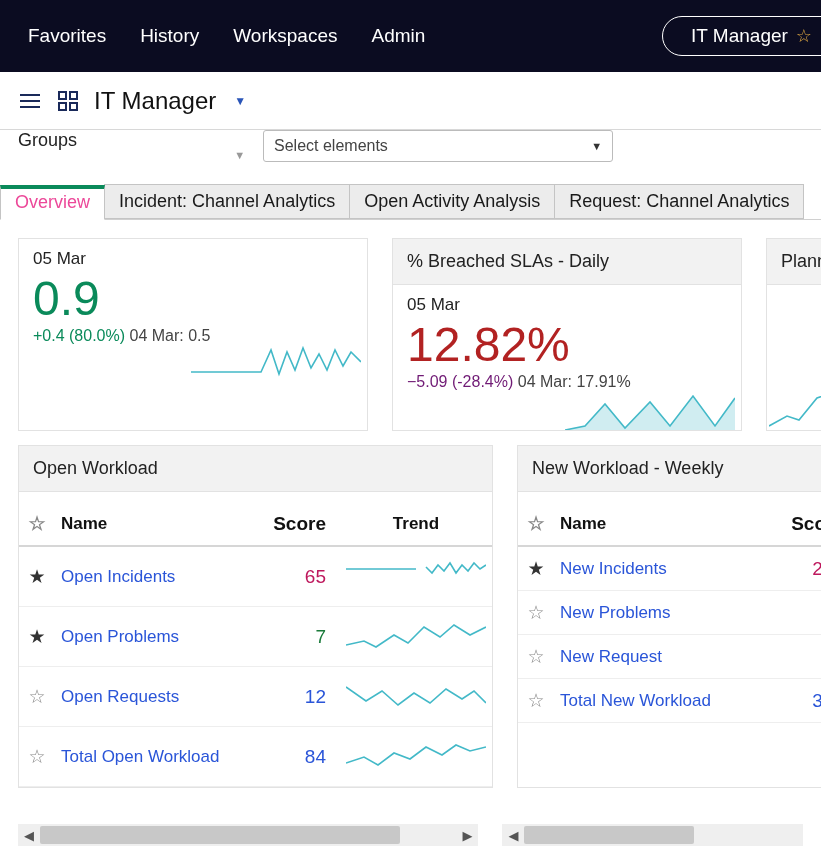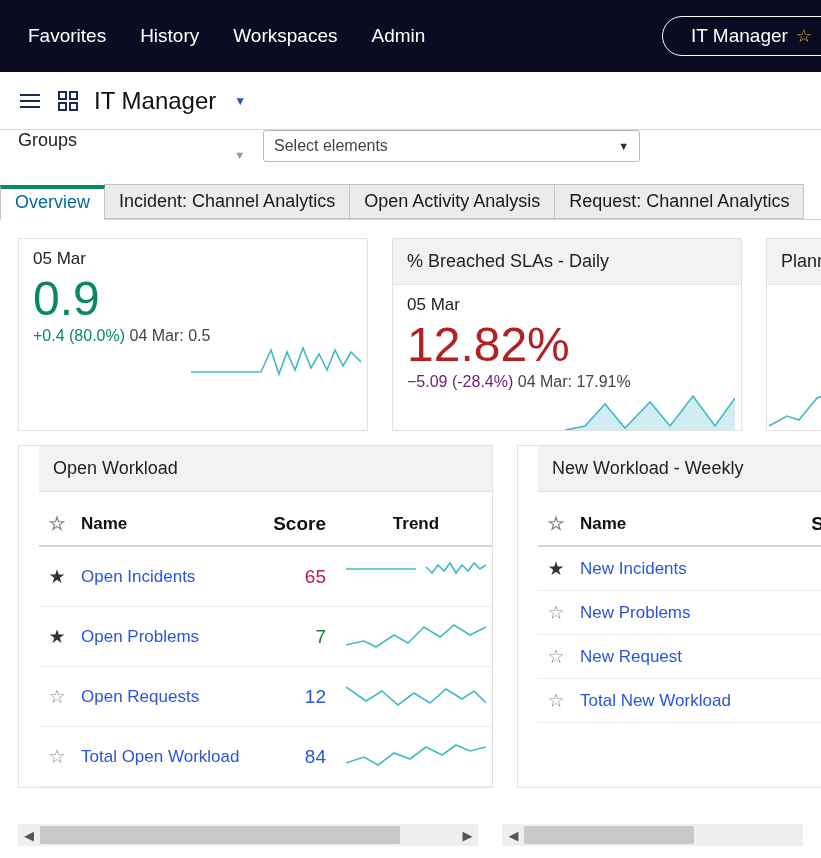--- a/index.html
+++ b/index.html
@@ -16,27 +16,27 @@
   .subhead { display: flex; align-items: center; height: 58px; padding: 0 18px; gap: 14px; border-bottom: 1px solid #d8d8d8; }
   .subhead .icon-btn { width: 24px; height: 24px; display: flex; align-items: center; justify-content: center; color: #1a2a5a; cursor: pointer; }
   .subhead h1 { font-size: 24px; font-weight: 400; color: #111; }
   .subhead .caret-down { color: #2a55b8; font-size: 12px; margin-left: 4px; }
 
   
   .filters { display: flex; height: 50px; padding: 0 18px; gap: 18px; }
   .filters label { font-size: 18px; color: #222; }
   .filters .groups-sel { width: 150px; display: flex; justify-content: flex-end; align-items: center; }
   .filters .groups-sel .tri { color: #999; font-size: 11px; }
-  .elements-sel { width: 377px; height: 32px; border: 1px solid #bbb; border-radius: 3px; display: flex; align-items: center; justify-content: space-between; padding: 0 10px; font-size: 16px; color: #444; background: #fff; cursor: pointer; }
+  .elements-sel { width: 350px; height: 32px; border: 1px solid #bbb; border-radius: 3px; display: flex; align-items: center; justify-content: space-between; padding: 0 10px; font-size: 16px; color: #444; background: #fff; cursor: pointer; }
   .elements-sel .tri { color: #333; font-size: 11px; }
 
   
   .tabs { display: flex; border-bottom: 1px solid #d0d0d0; margin-top: 4px; }
   .tab { padding: 6px 14px; font-size: 18px; border: 1px solid #c4c4c4; background: #ececec; margin-right: -1px; cursor: pointer; }
-  .tab.active { background: #fff; color: #0369a1; border-top: 4px solid #0a8a5a; border-bottom: 1px solid #fff; position: relative; top: 1px; padding-top: 3px; }
+  .tab.active { background: #fff; color: #ec4899; border-top: 4px solid #0a8a5a; border-bottom: 1px solid #fff; position: relative; top: 1px; padding-top: 3px; }
 
   
   .cards { display: flex; gap: 24px; padding: 18px 18px 14px 18px; }
   .card { border: 1px solid #e2e2e2; background: #fff; width: 350px; flex-shrink: 0; }
   .card .card-title { background: #f2f2f2; border-bottom: 1px solid #e2e2e2; padding: 12px 14px; font-size: 18px; font-weight: 500; color: #222; }
   .card .card-body { padding: 10px 14px 0 14px; position: relative; height: 145px; }
   .card .date { font-size: 17px; color: #222; }
   .card .big { font-size: 44px; line-height: 1; margin-top: 6px; font-weight: 400; }
   .card.green .big { color: #0a8a5a; font-size: 48px; }
   .card.red .big { color: #b22222; font-size: 48px; }
@@ -44,21 +44,21 @@
   .card.green .delta .c { color: #0a8a5a; }
   .card.red .delta .c { color: #701a75; }
   .card .delta .prev { color: #444; }
   .card .spark { position: absolute; right: 6px; bottom: 0; width: 170px; height: 44px; }
   .card.third { width: 80px; overflow: hidden; }
   .card.third .card-title { white-space: nowrap; }
   .card.third .spark { left: 2px; right: auto; width: 70px; }
 
   
   .tables { display: flex; gap: 24px; padding: 0 18px; }
-  .table-card { border: 1px solid #e2e2e2; background: #fff; width: 475px; flex-shrink: 0; padding-left: 20px; }
+  .table-card { border: 1px solid #e2e2e2; background: #fff; width: 475px; flex-shrink: 0; }
   .table-card.right { width: 310px; overflow: hidden; }
   .table-card .card-title { background: #f2f2f2; border-bottom: 1px solid #e2e2e2; padding: 12px 14px; font-size: 18px; font-weight: 500; color: #222; }
   table { width: 100%; border-collapse: collapse; }
   .table-card.right table { width: 340px; }
   th, td { text-align: left; padding: 10px 6px; border-bottom: 1px solid #eee; font-size: 17px; }
   th.col-fav, td.col-fav { width: 36px; text-align: center; }
   th.col-name { }
   th.col-score, td.col-score { width: 70px; text-align: right; padding-right: 14px; font-size: 19px; }
   th.col-trend, td.col-trend { width: 150px; text-align: center; }
   th { font-weight: 700; color: #111; border-bottom: 2px solid #d6d6d6; padding-top: 20px; }

